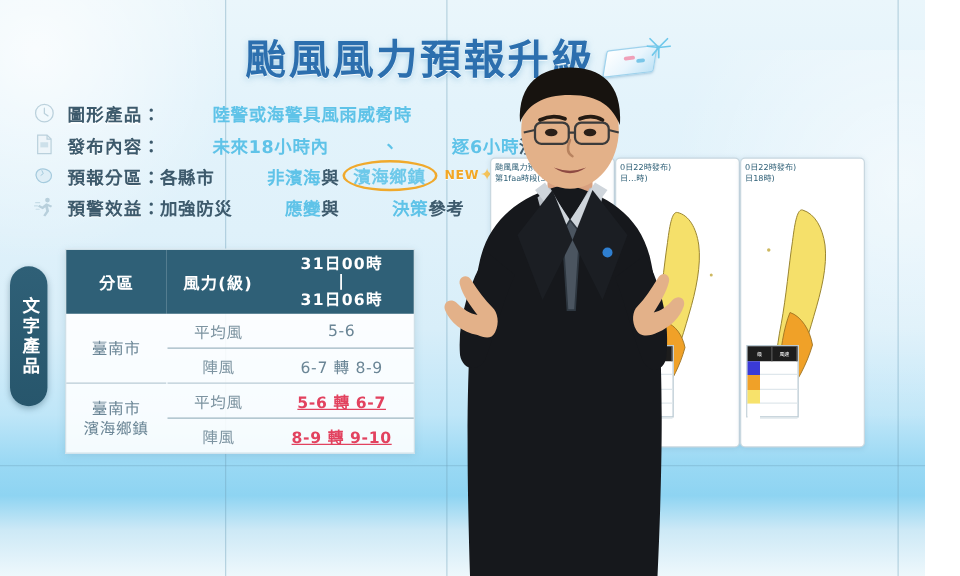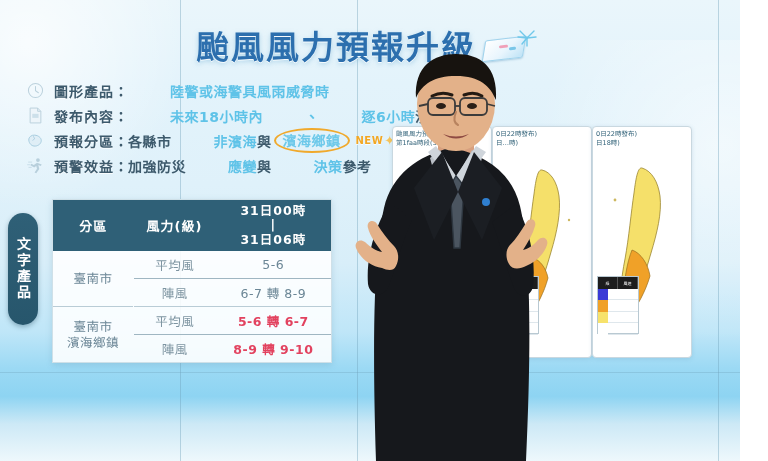--- a/index.html
+++ b/index.html
@@ -193,21 +193,21 @@
     color: #6b8696;
     line-height: 1.25;
     border-right: 1px solid rgba(0,0,0,0);
   }
   .kind-cell { width: 80px; color: #7d94a1; margin-top: 29px; }
   .val-cell  { width: 112px; color: #6b8696; }
   .row-sep td.kind-cell, .row-sep td.val-cell {
     border-bottom: 1px solid #9fb6c2;
   }
   .group-sep > td { border-top: 1px solid #b9ccd6; }
-  .red { color: #e2425f; font-weight: bold; }
+  .red { color: #e2425f; font-weight: bold; text-decoration: underline; }
 
   
   .gfx-pill {
     position: absolute; left: 440px; top: 84px;
     width: 220px; height: 26px;
     background: linear-gradient(to bottom, #41758e, #2f6077);
     border-radius: 13px;
     color: #ffffff;
     font-size: 14px; font-weight: bold;
     letter-spacing: 3px;

